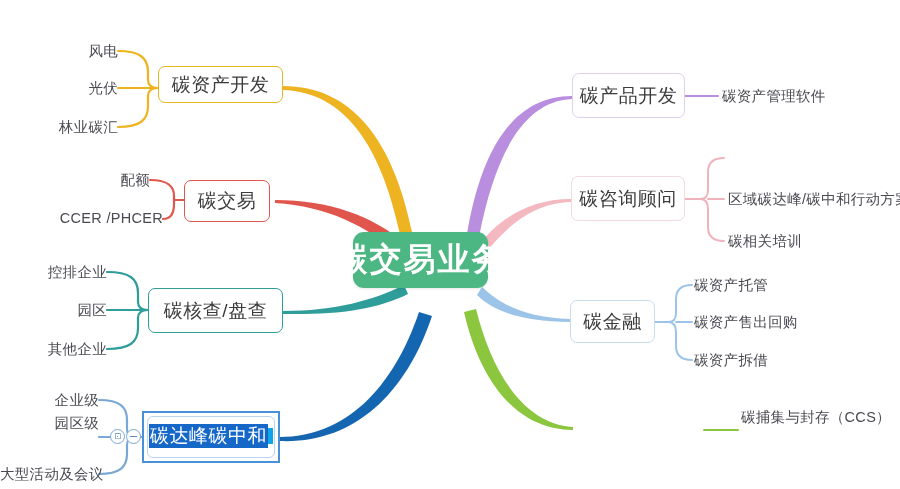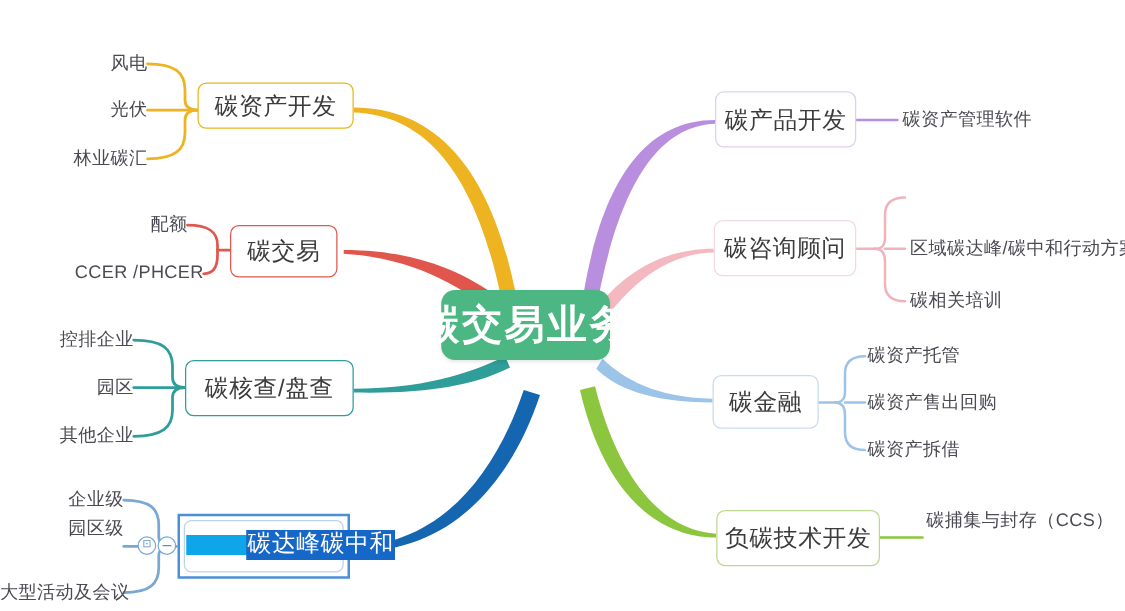--- a/index.html
+++ b/index.html
@@ -82,21 +82,20 @@
   }
   #edit-field {
     position: absolute;
     left: 1px;
     top: 11px;
     right: 1px;
     height: 16px;
     background: #0ea5e9;
     display: flex;
     align-items: center;
-    padding-left: 48px;
   }
   #edit-sel {
     background: #1567c8;
     color: #ffffff;
     font-size: 19px;
     letter-spacing: 0.5px;
     line-height: 24px;
     height: 24px;
     padding: 0 1px;
     white-space: nowrap;
@@ -207,21 +206,20 @@
   <div class="node" style="left:184px; top:180px; width:86px; height:42px; border-color:#e0574d;">碳交易</div>
 
   <div class="node" style="left:148px; top:288px; width:135px; height:45px; border-color:#2f9d9a;">碳核查/盘查</div>
 
   <div class="node" style="left:572px; top:73px; width:113px; height:45px; border-color:#ddd0ee;">碳产品开发</div>
 
   <div class="node" style="left:571px; top:176px; width:114px; height:45px; border-color:#f2dade;">碳咨询顾问</div>
 
   <div class="node" style="left:570px; top:300px; width:85px; height:43px; border-color:#c8dcf0;">碳金融</div>
 
-  <div class="node" style="left:573px; top:408px; width:131px; height:45px; border-color:#bdd98f;">负碳技术开发</div>
 
   <div id="edit-node">
     <div id="edit-inner">
       <div id="edit-field">
         <span id="edit-sel">碳达峰碳中和</span>
       </div>
     </div>
   </div>
   <div class="mini-btn" id="btn-collapse">
       <span>⊡</span>

